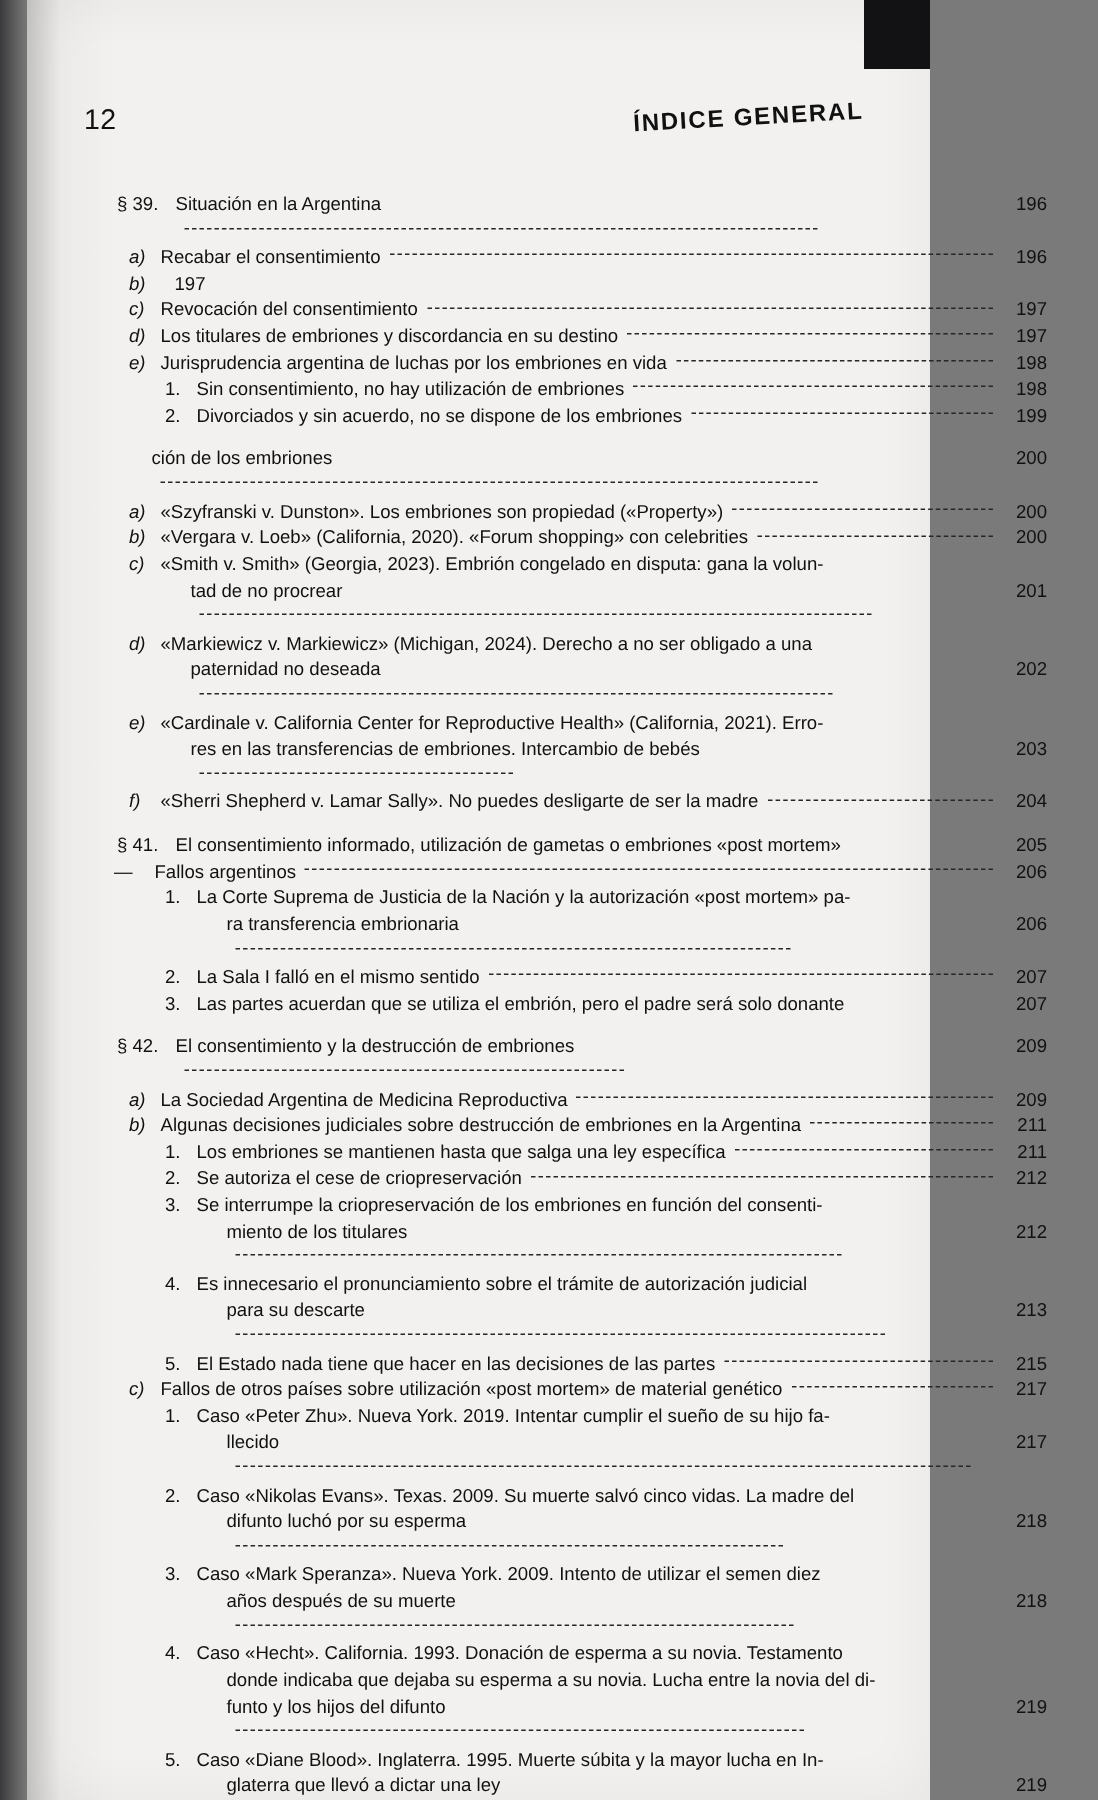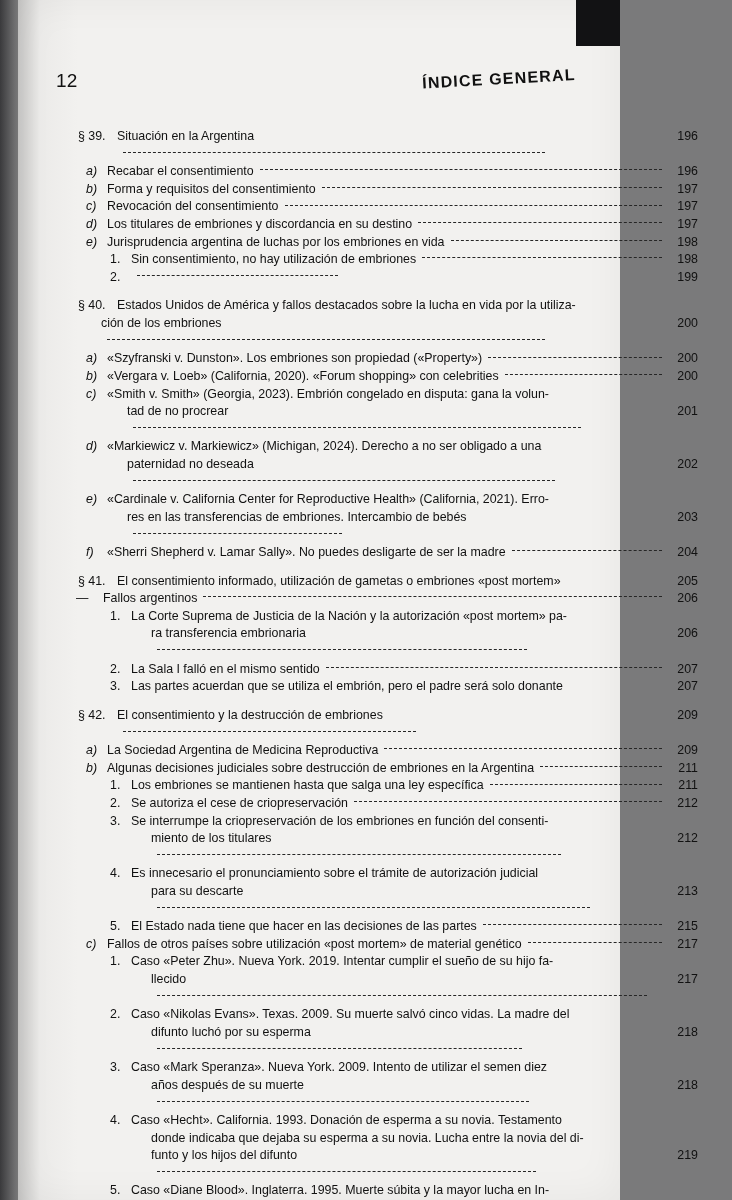--- a/index.html
+++ b/index.html
@@ -136,21 +136,20 @@
             <span class="txt "><span class="label">Situación en la Argentina</span><span class="leader" style="width: 421.906px;"></span></span>
             <span class="pg">196</span>
           </div>
           <div class="row">
             <span class="num lev2">a)</span>
             <span class="txt "><span class="label">Recabar el consentimiento</span><span class="leader" style="width: 402.281px;"></span></span>
             <span class="pg">196</span>
           </div>
           <div class="row">
             <span class="num lev2">b)</span>
-            <span class="txt "><span class="label">Forma y requisitos del consentimiento</span><span class="leader" style="width: 340.328px;"></span></span>
             <span class="pg">197</span>
           </div>
           <div class="row">
             <span class="num lev2">c)</span>
             <span class="txt "><span class="label">Revocación del consentimiento</span><span class="leader" style="width: 377.484px;"></span></span>
             <span class="pg">197</span>
           </div>
           <div class="row">
             <span class="num lev2">d)</span>
             <span class="txt "><span class="label">Los titulares de embriones y discordancia en su destino</span><span class="leader" style="width: 243.875px;"></span></span>
@@ -161,30 +160,25 @@
             <span class="txt "><span class="label">Jurisprudencia argentina de luchas por los embriones en vida</span><span class="leader" style="width: 211.5px;"></span></span>
             <span class="pg">198</span>
           </div>
           <div class="row">
             <span class="num lev3">1.</span>
             <span class="txt "><span class="label">Sin consentimiento, no hay utilización de embriones</span><span class="leader" style="width: 239.844px;"></span></span>
             <span class="pg">198</span>
           </div>
           <div class="row">
             <span class="num lev3">2.</span>
-            <span class="txt "><span class="leader" style="width: 201.281px;"></span></span>
+            <span class="txt "><span class="label">Divorciados y sin acuerdo, no se dispone de los embriones</span><span class="leader" style="width: 201.281px;"></span></span>
             <span class="pg">199</span>
           </div>
         </div>
         <div class="group">
-          <div class="row">
-            <span class="num sec">§ 40.</span>
-            <span class="txt "><span class="label">Estados Unidos de América y fallos destacados sobre la lucha en vida por la utiliza-</span></span>
-            <span class="pg"></span>
-          </div>
           <div class="row">
             <span class="num blank"></span>
             <span class="txt ind-sec"><span class="label">ción de los embriones</span><span class="leader" style="width: 438.469px;"></span></span>
             <span class="pg">200</span>
           </div>
           <div class="row">
             <span class="num lev2">a)</span>
             <span class="txt "><span class="label">«Szyfranski v. Dunston». Los embriones son propiedad («Property»)</span><span class="leader" style="width: 173.875px;"></span></span>
             <span class="pg">200</span>
           </div>

